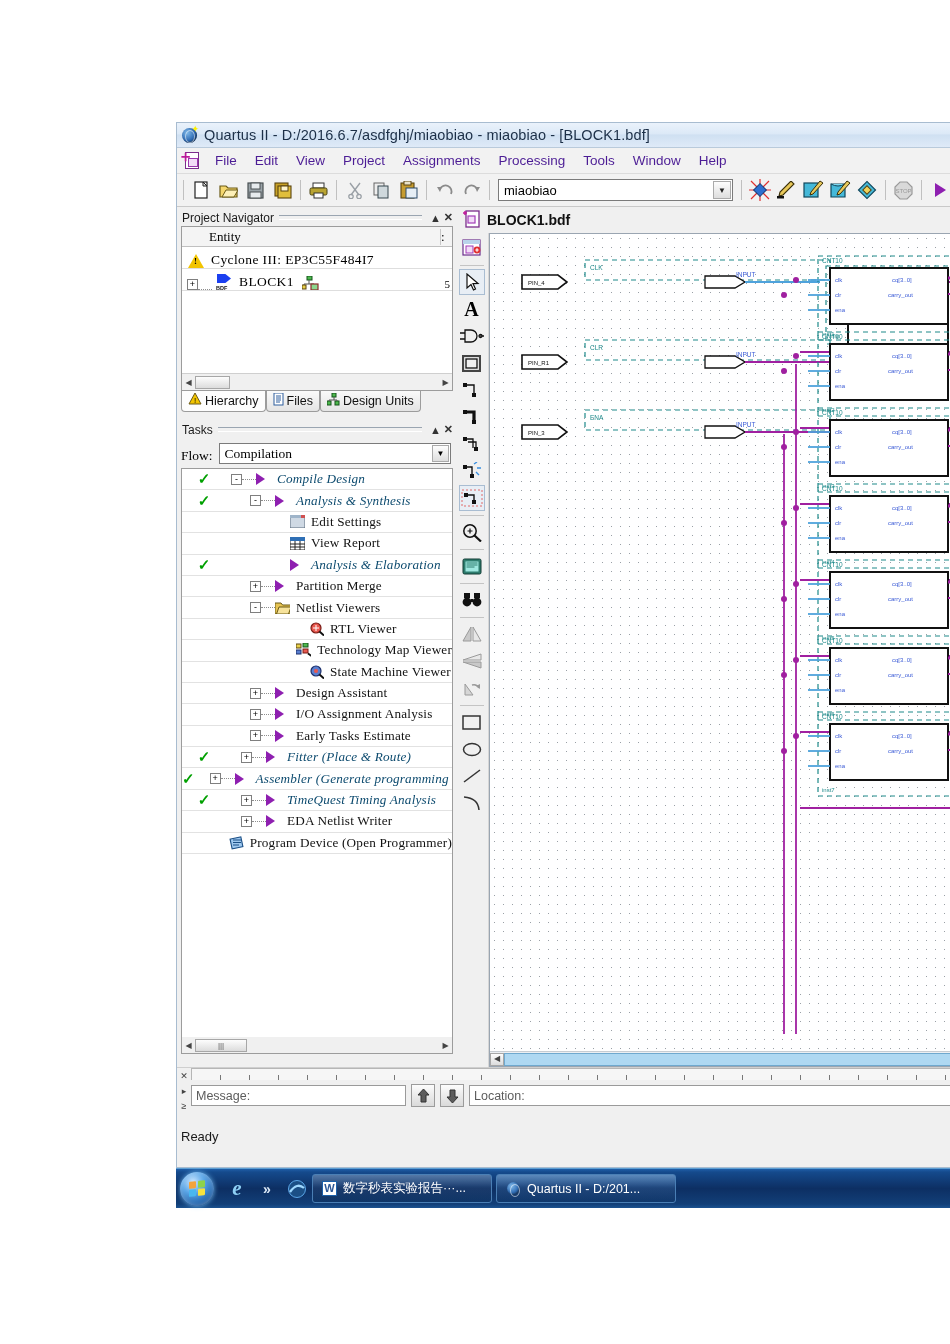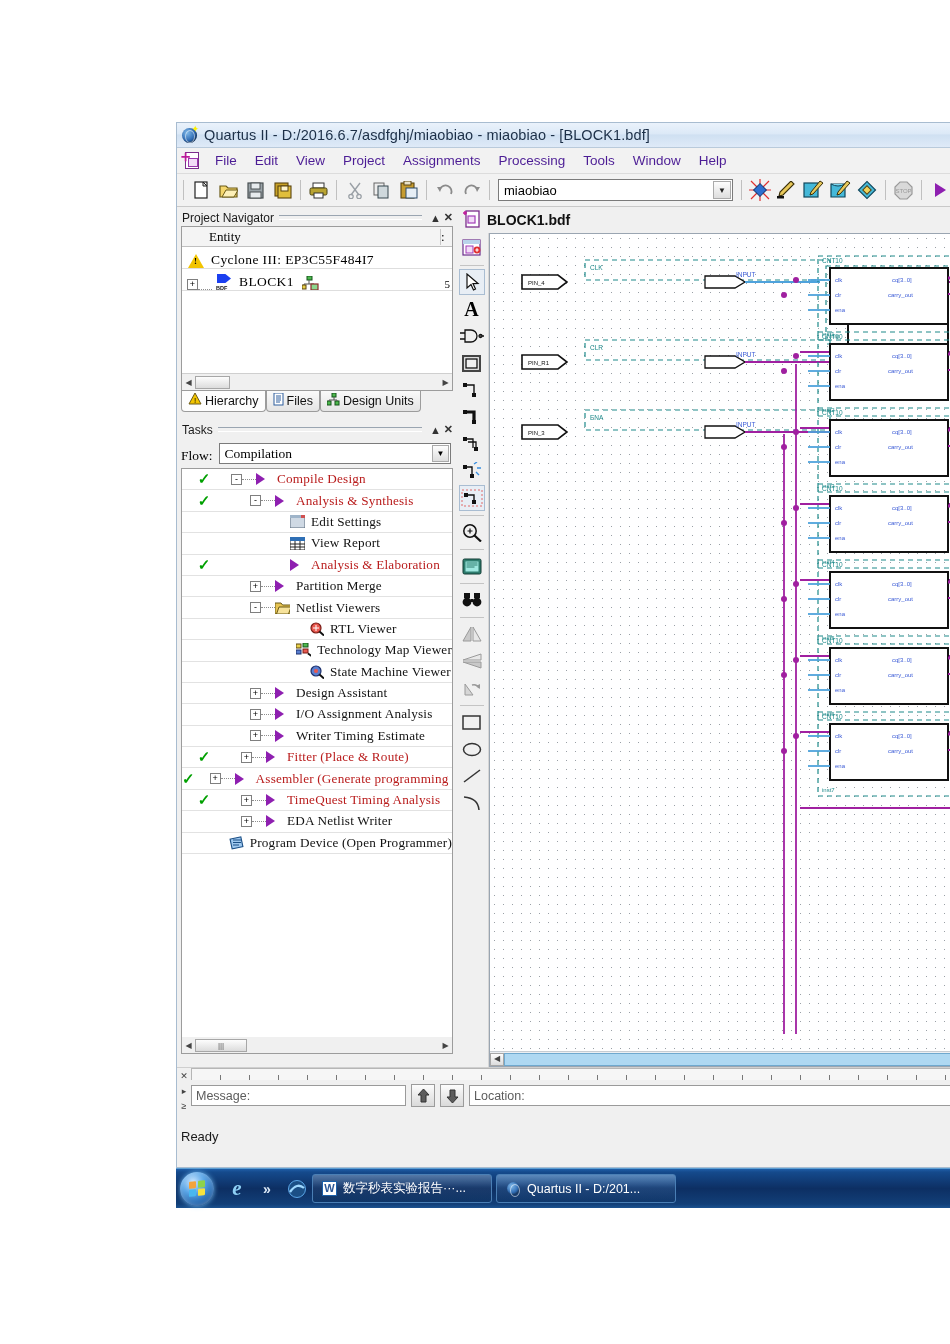--- a/index.html
+++ b/index.html
@@ -194,21 +194,21 @@
   .chk-ico { width:12px; height:12px; border:1px solid #444; background:#fff; position:relative; }
   .chk-ico:after{ content:"✓"; position:absolute; left:0px; top:-3px; font-size:11px; color:#0a0; }
   .task-row {
     height:21.4px; display:flex; align-items:center;
     border-bottom:1px solid #e2e2e2;
     font-family:"Liberation Serif",serif; font-size:13.2px;
     white-space:nowrap; overflow:hidden;
   }
   .task-row .ck { width:44px; text-align:center; color:#00a000; font-size:15px; font-weight:bold; }
   .task-row .tlabel { letter-spacing:.2px; }
-  .task-row .tlabel.green { color:#b91c1c; }
+  .task-row .tlabel.green { color:#0c4a6e;font-style:italic; }
   .task-row .tlabel.black { color:#111; }
   .tri-play { width:0;height:0;border-left:9px solid #8e1fb0;border-top:6px solid transparent;border-bottom:6px solid transparent; flex:none;}
   .sp { flex:none; }
   .ico-sq { width:15px;height:13px;flex:none;position:relative; }
   
   #right-col { flex:1; display:flex; flex-direction:column; background:#f0f0f0; }
   #doc-tab {
     height:26px; display:flex; align-items:center; gap:6px; padding-left:8px;
     background:#f0f0f0;
   }
@@ -675,21 +675,21 @@
               <span class="tlabel black">I/O Assignment Analysis</span>
             </div>
             <div class="task-row">
               <span class="ck"></span>
               <span class="sp" style="width: 19px;"></span>
               <span class="expander">+</span>
               <span class="dots"></span>
               <span class="ico-sq" style="display: flex; align-items: center; margin-right: 6px;">
                 <span class="tri-play"></span>
               </span>
-              <span class="tlabel black">Writer Timing Estimate</span>
+              <span class="tlabel black">Early Tasks Estimate</span>
             </div>
             <div class="task-row">
               <span class="ck">✓</span>
               <span class="sp" style="width: 10px;"></span>
               <span class="expander">+</span>
               <span class="dots"></span>
               <span class="ico-sq" style="display: flex; align-items: center; margin-right: 6px;">
                 <span class="tri-play"></span>
               </span>
               <span class="tlabel green">Fitter (Place &amp; Route)</span>

